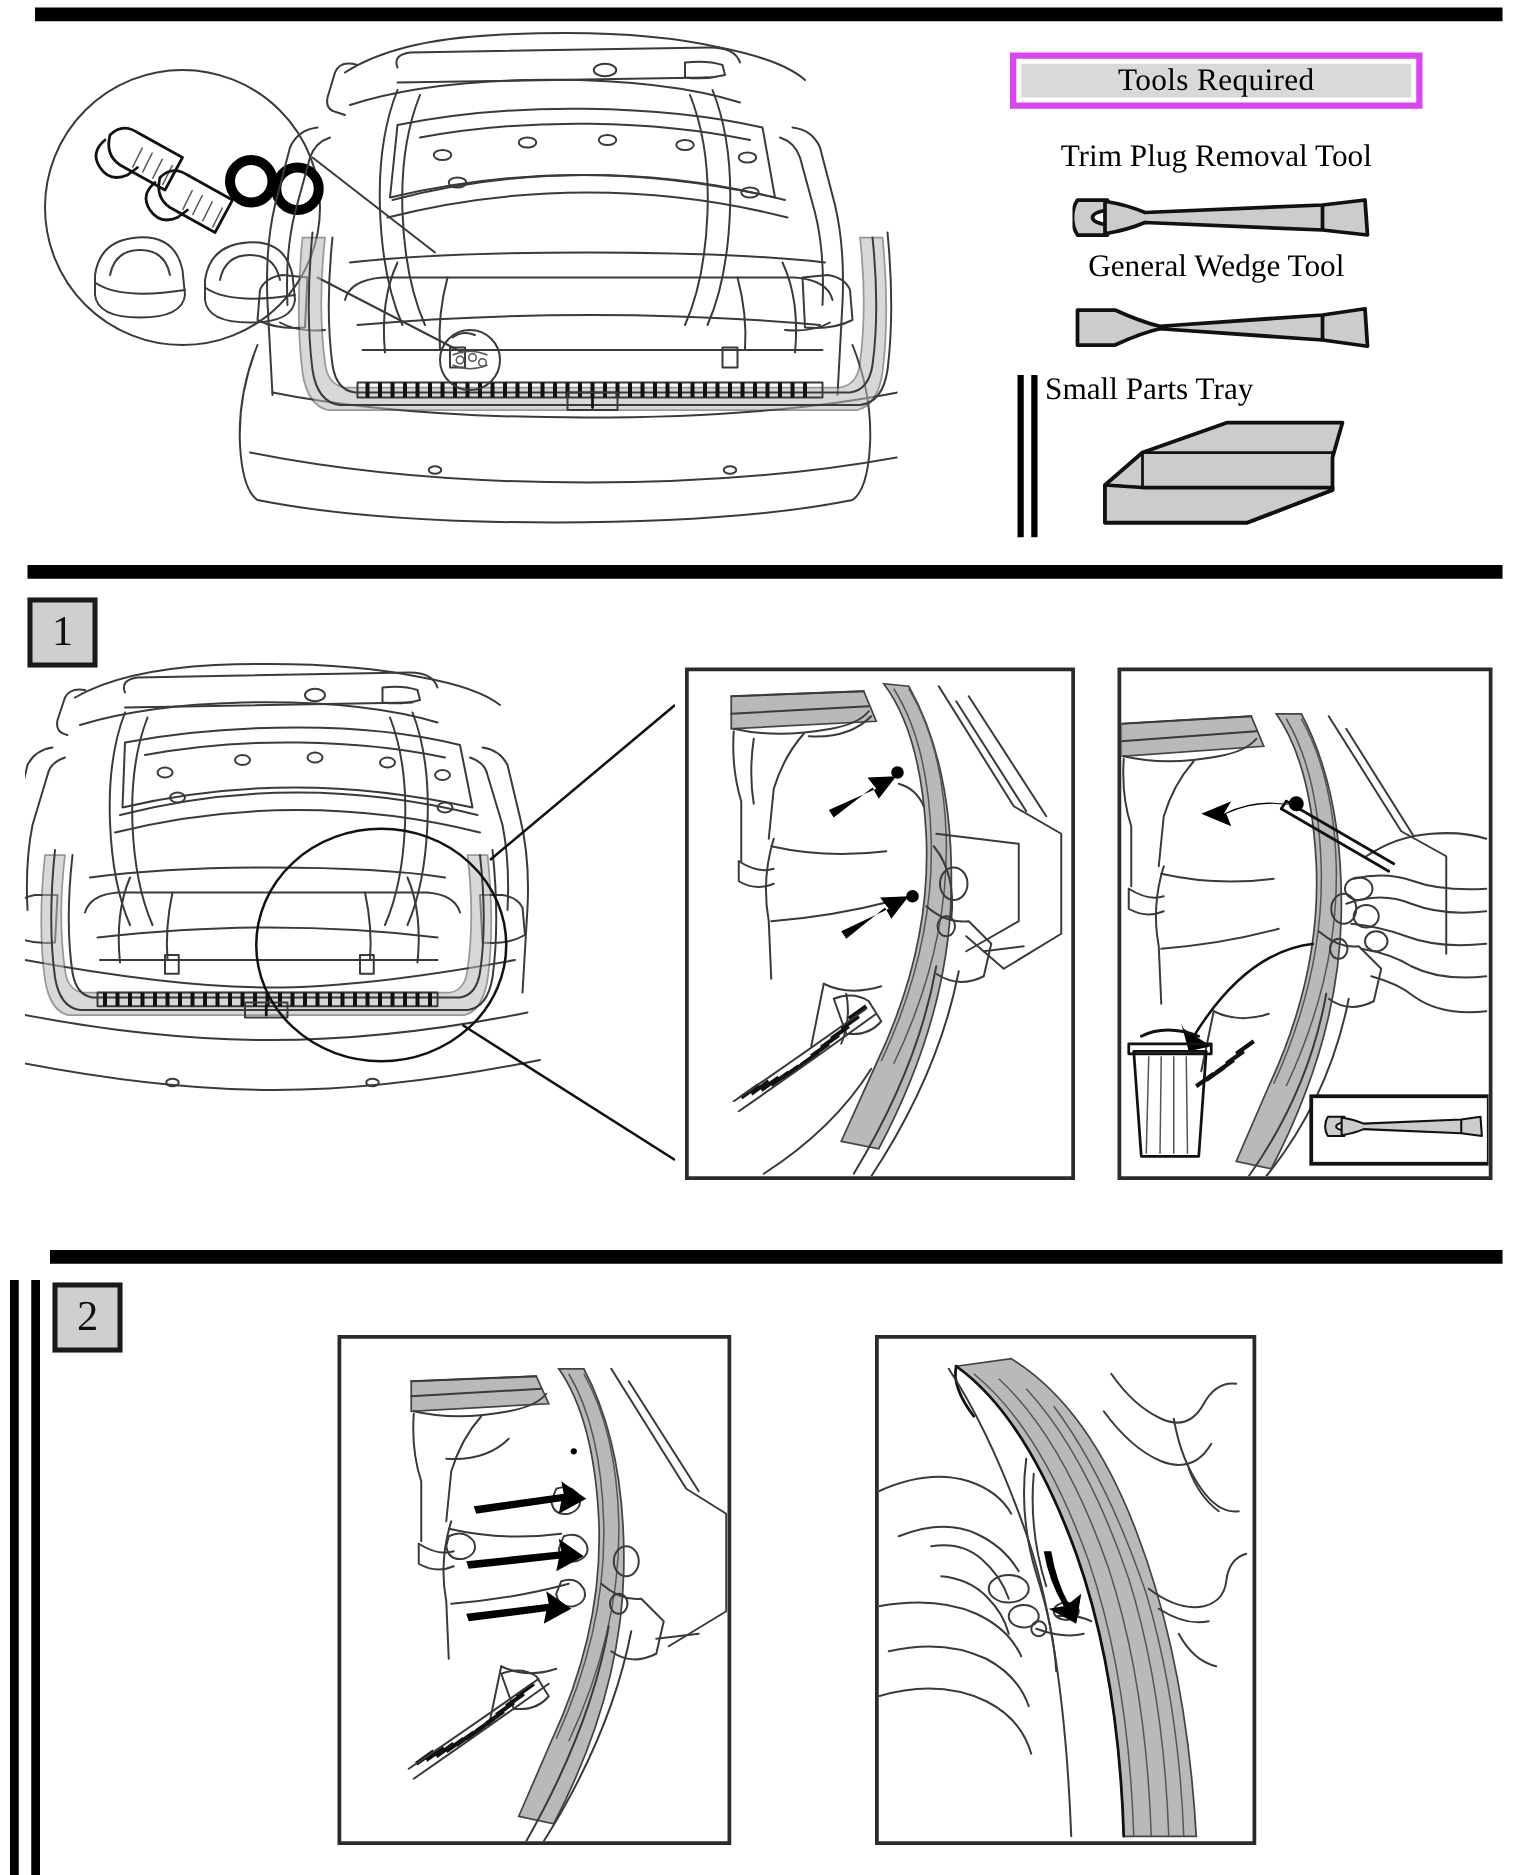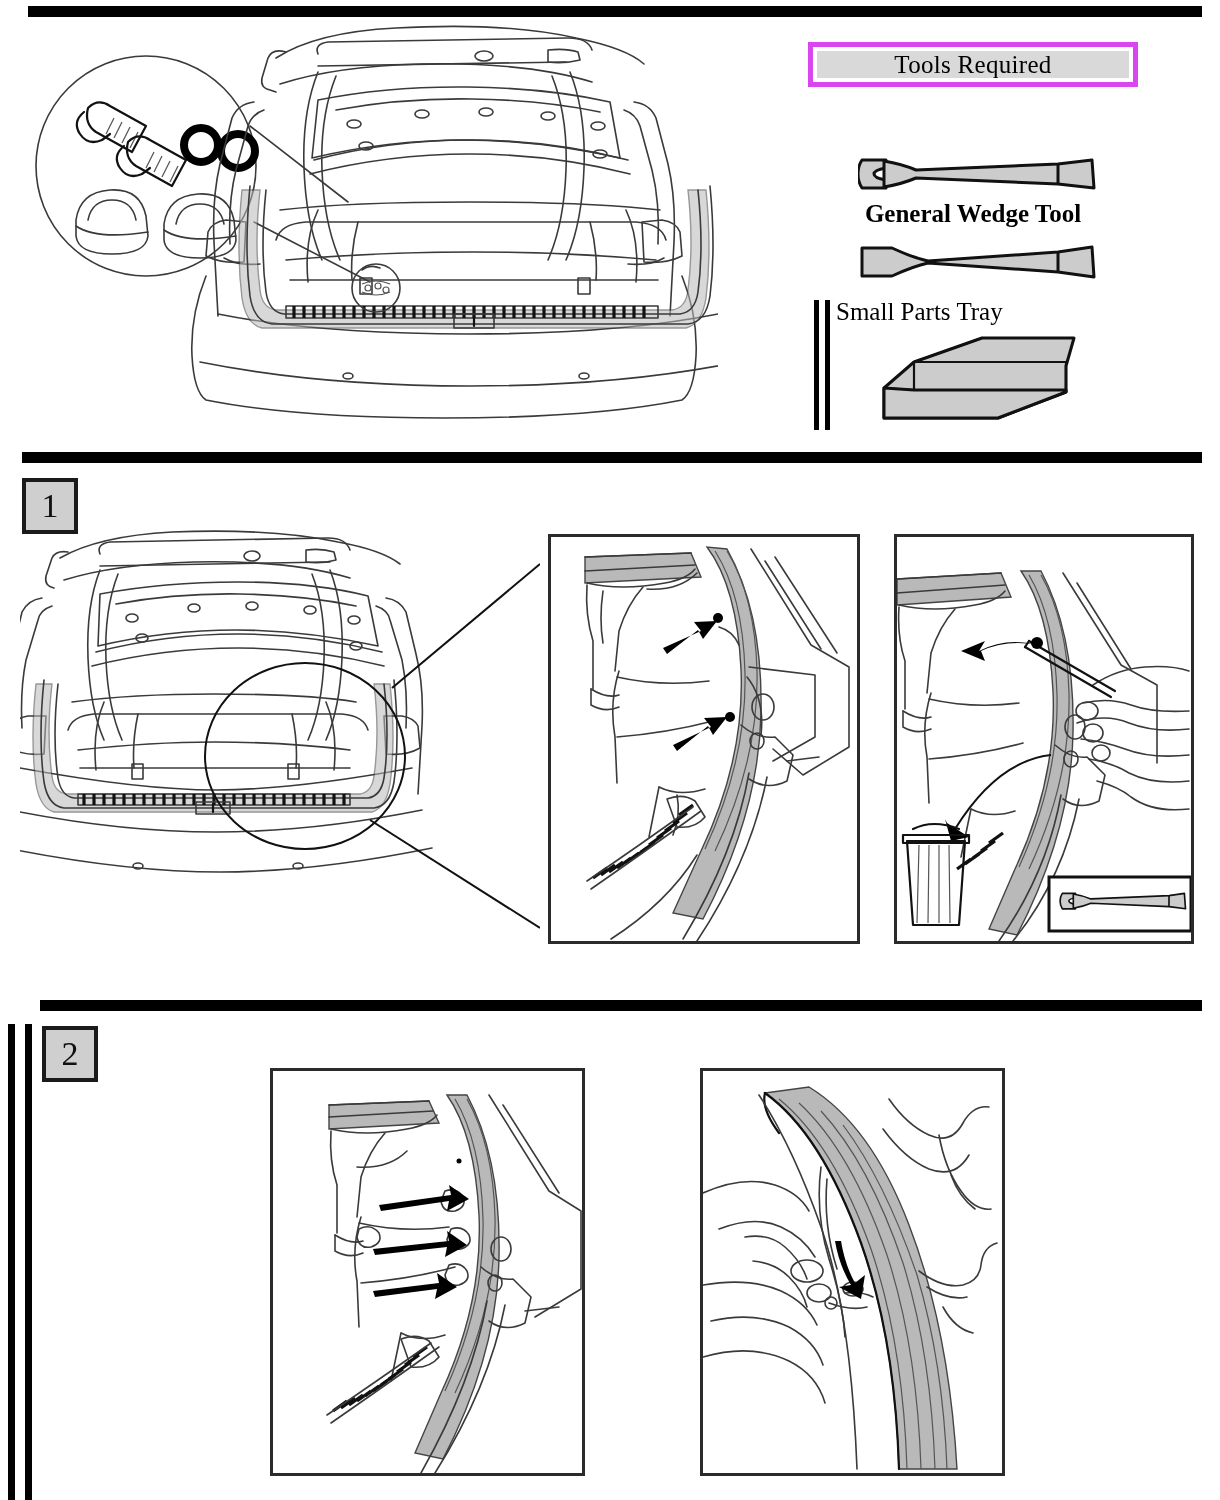--- a/index.html
+++ b/index.html
@@ -83,21 +83,21 @@
     letter-spacing: .3px;
   }
 
   .tool-label {
     position: absolute;
     font-size: 25px;
     text-align: center;
     white-space: nowrap;
   }
   #label-trim  { left: 808px; top: 112px; width: 330px; }
-  #label-wedge { left: 808px; top: 200px; width: 330px; font-weight: bold; }
+  #label-wedge { left: 808px; top: 200px; width: 330px; }
   #label-tray  { left: 836px; top: 298px; width: 230px; text-align: left; }
 
   .tool-art { position: absolute; }
   #art-trim  { left: 858px; top: 152px; }
   #art-wedge { left: 858px; top: 240px; }
   #art-tray  { left: 870px; top: 332px; }
 
   
   .tray-bars { position: absolute; left: 812px; top: 300px; }
 
@@ -315,20 +315,21 @@
         <circle class="ln-thin" cx="368" cy="276" r="3"></circle>
         <path class="ln" d="M344 256 q8 -6 18 -2"></path>
       </g>
     </svg>
   </div>
 
   <div id="tools-box">
     <div class="band">Tools Required</div>
   </div>
 
+  <div class="tool-label" id="label-trim">Trim Plug Removal Tool</div>
 
   <div class="tool-art" id="art-trim">
     <svg width="240" height="44" viewBox="0 0 240 44">
       <path class="metal" d="M6 8 L30 8 L30 16 Q18 18 18 22 Q18 26 30 28 L30 36 L6 36 Q2 30 2 22 Q2 14 6 8 Z" transform="translate(-2,0)"></path>
       <path class="metal" d="M26 9 Q44 12 58 18 L200 12 L234 8 L236 36 L200 32 L58 26 Q44 32 26 35 Z"></path>
       <line x1="200" y1="12" x2="200" y2="32" stroke="#111" stroke-width="3"></line>
     </svg>
   </div>
 
   <div class="tool-label" id="label-wedge">General Wedge Tool</div>

